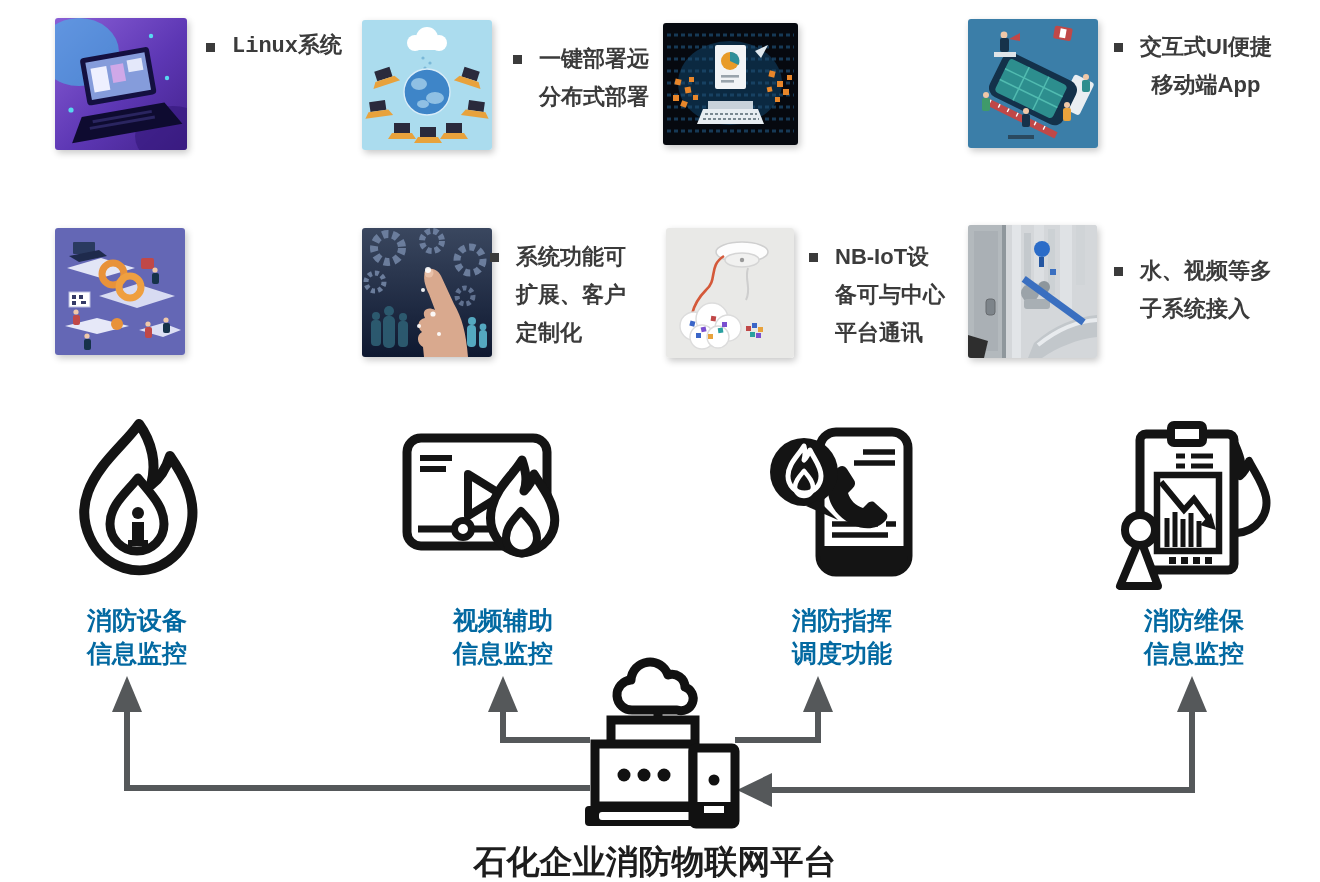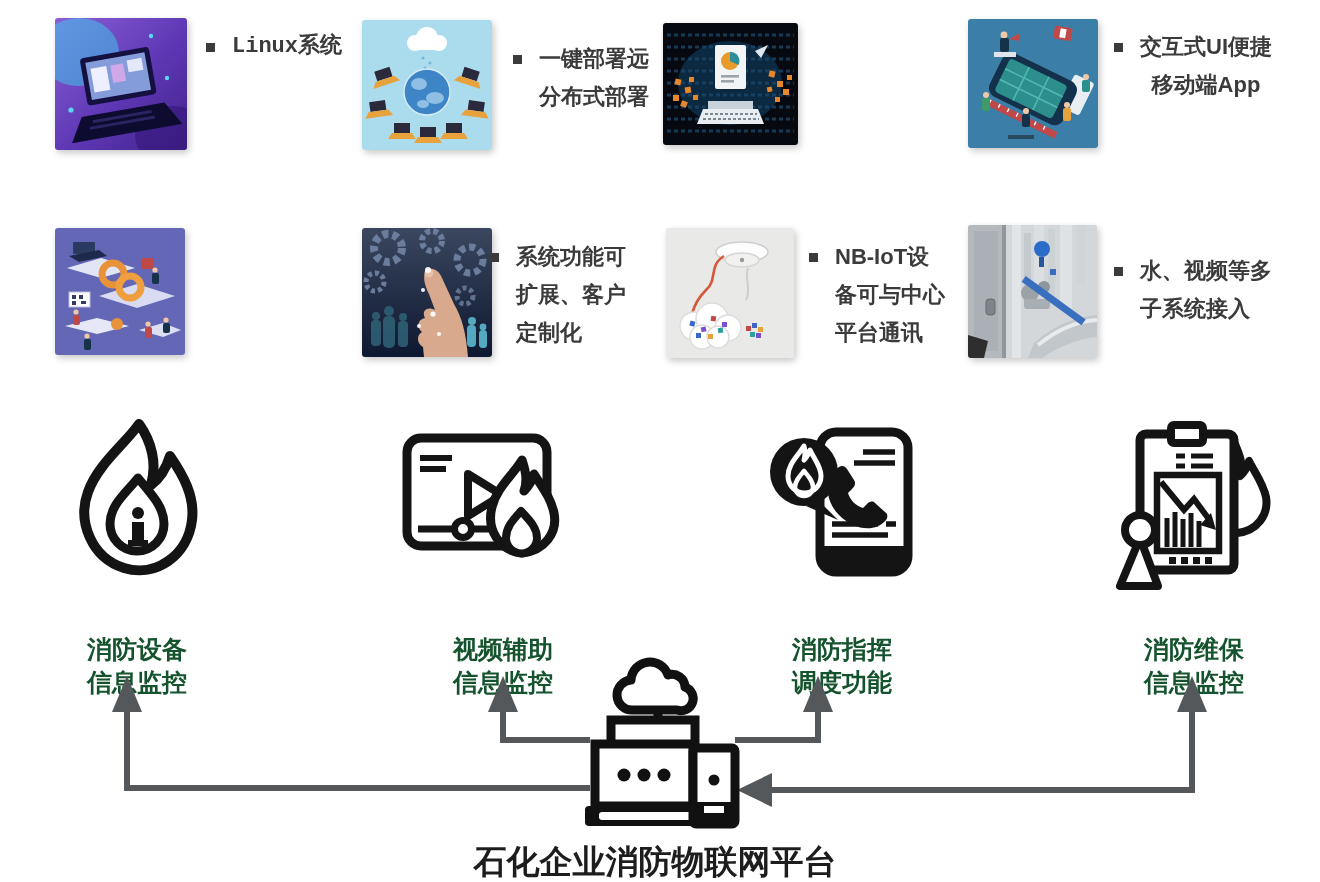--- a/index.html
+++ b/index.html
@@ -4,21 +4,21 @@
 <style>
   html,body{margin:0;padding:0;background:#ffffff;font-family:"Liberation Sans","DejaVu Sans",sans-serif;}
   #canvas{position:relative;width:1320px;height:882px;background:#ffffff;overflow:hidden;}
   .card{position:absolute;border-radius:3px;overflow:hidden;box-shadow:2px 3px 7px rgba(0,0,0,.22);}
   .card svg{display:block;width:100%;height:100%;}
   .ftext{position:absolute;display:flex;align-items:flex-start;color:#3b3b3b;font-weight:bold;font-size:22px;line-height:38px;}
   .bullet{width:9px;height:9px;background:#3b3b3b;margin-top:15px;flex:0 0 9px;}
   .flines{padding-left:17px;white-space:nowrap;}
   .icon{position:absolute;}
   .icon svg{display:block;width:100%;height:100%;}
-  .fn-label{position:absolute;transform:translateX(-50%);text-align:center;color:#14532d;font-weight:bold;font-size:25px;line-height:33px;white-space:nowrap;margin-top:29px;}
+  .fn-label{position:absolute;transform:translateX(-50%);text-align:center;color:#0369a1;font-weight:bold;font-size:25px;line-height:33px;white-space:nowrap;}
   #platform-label{position:absolute;transform:translateX(-50%);font-size:33px;font-weight:bold;color:#1d1d1d;white-space:nowrap;}
 </style>
 </head>
 <body>
 
 <div id="canvas">
 
   <div class="card" style="left:55px;top:18px;width:132px;height:132px;">
     <svg viewBox="0 0 132 132">
       <defs>

